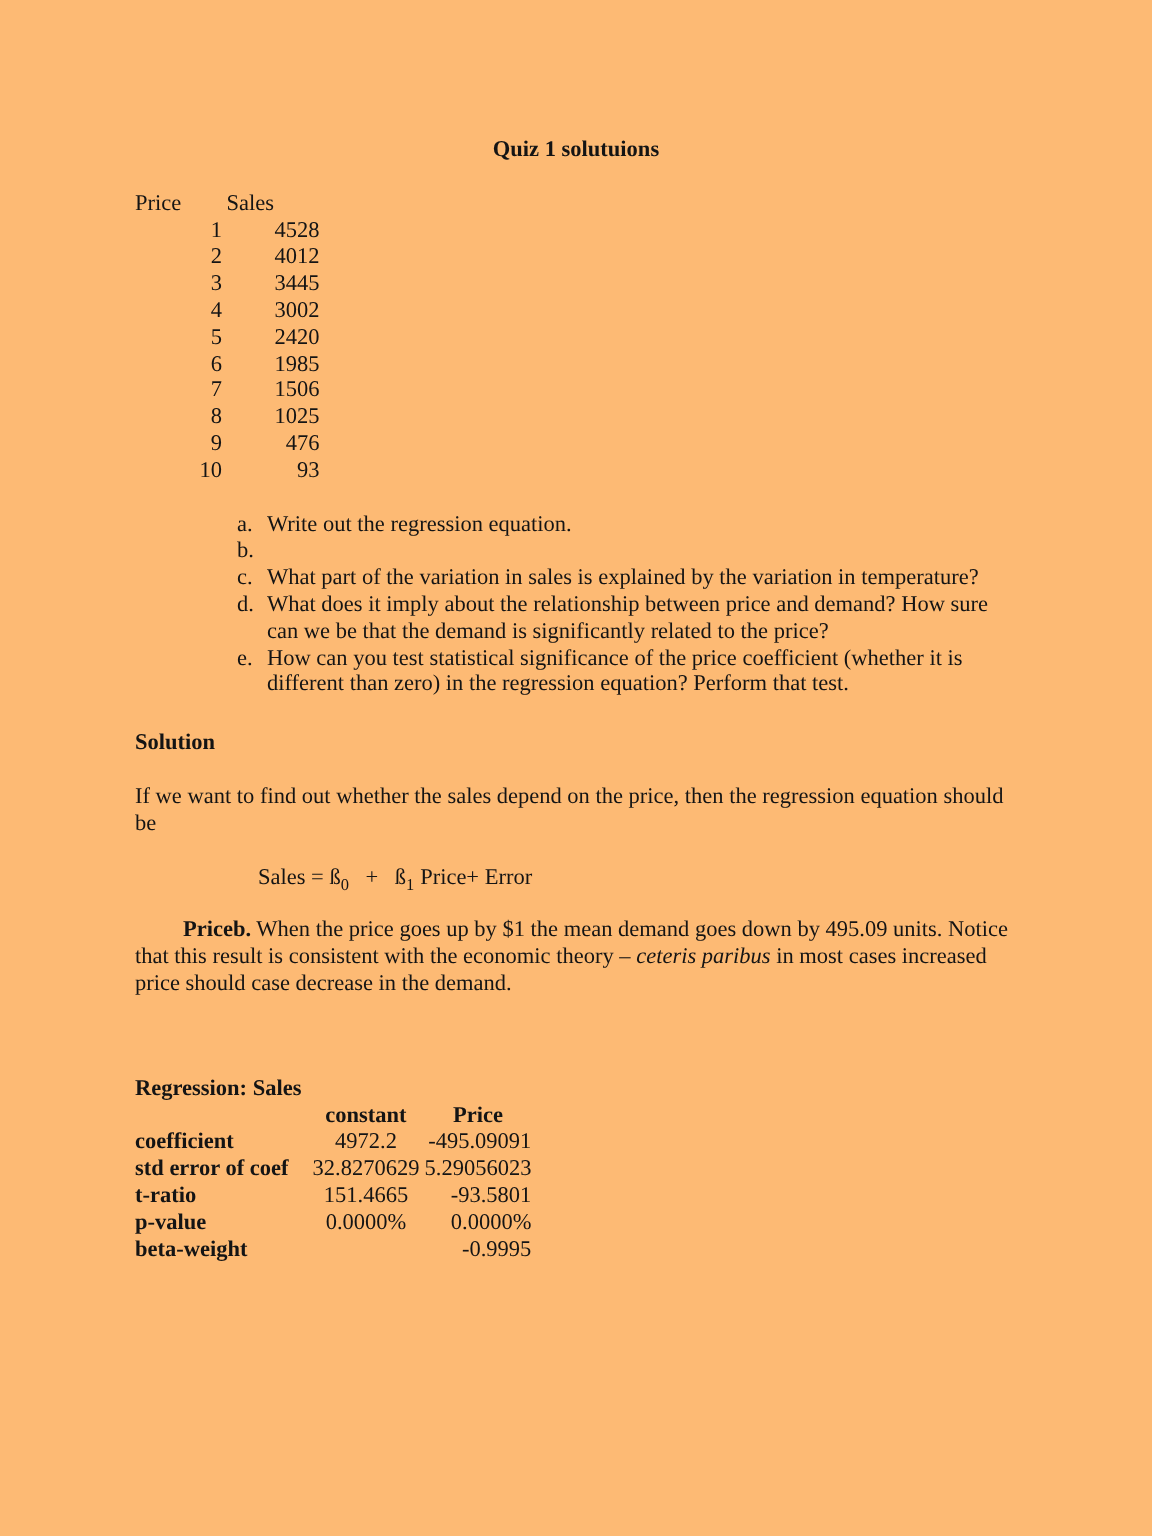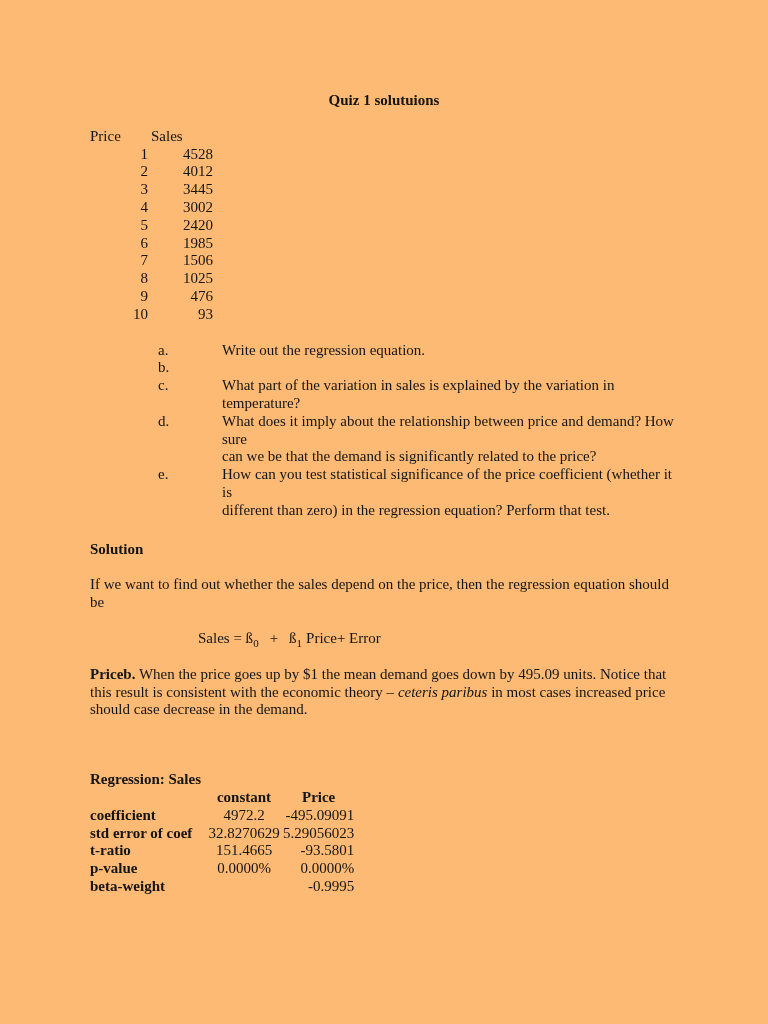--- a/index.html
+++ b/index.html
@@ -28,30 +28,30 @@
 
   .sales-table .col-price { width: 58px; }
   .sales-table .col-sales { width: 62px; }
   .sales-table td.num { text-align: right; }
   .sales-table th { text-align: left; font-weight: normal; }
   .sales-table th.sales-h { padding-left: 3px; }
 
   .questions { margin: 0 0 21px 0; padding: 0; list-style: none; }
   .questions li { display: flex; }
   .q-marker { flex: none; width: 20px; margin-left: 68px; }
-  .q-text { white-space: pre-wrap; width: 500px; margin-left: 44px; }
+  .q-text { white-space: pre-wrap; width: 500px; }
 
   .heading { font-weight: bold; margin: 0 0 18px 0; }
 
-  .equation { margin: 18px 0 18px 108px; }
+  .equation { margin: 18px 0 18px 82px; }
   .eq-gap { padding: 0 11px; }
   .eq-rhs { margin-left: 4px; }
   sub { font-size: 11px; line-height: 0; }
 
-  .b { font-weight: bold; }
+  .b { font-weight: bold; margin-left: 32px; }
   .it { font-style: italic; }
 
   .reg-section { margin-top: 52px; }
   .reg-heading { font-weight: bold; }
   .reg-table td.lbl { font-weight: bold; width: 115px; }
   .reg-table td.c-const { width: 78px; text-align: center; }
   .reg-table td.c-price { width: 65px; text-align: right; }
   .reg-table th { font-weight: bold; text-align: center; }
 </style>
 </head>

